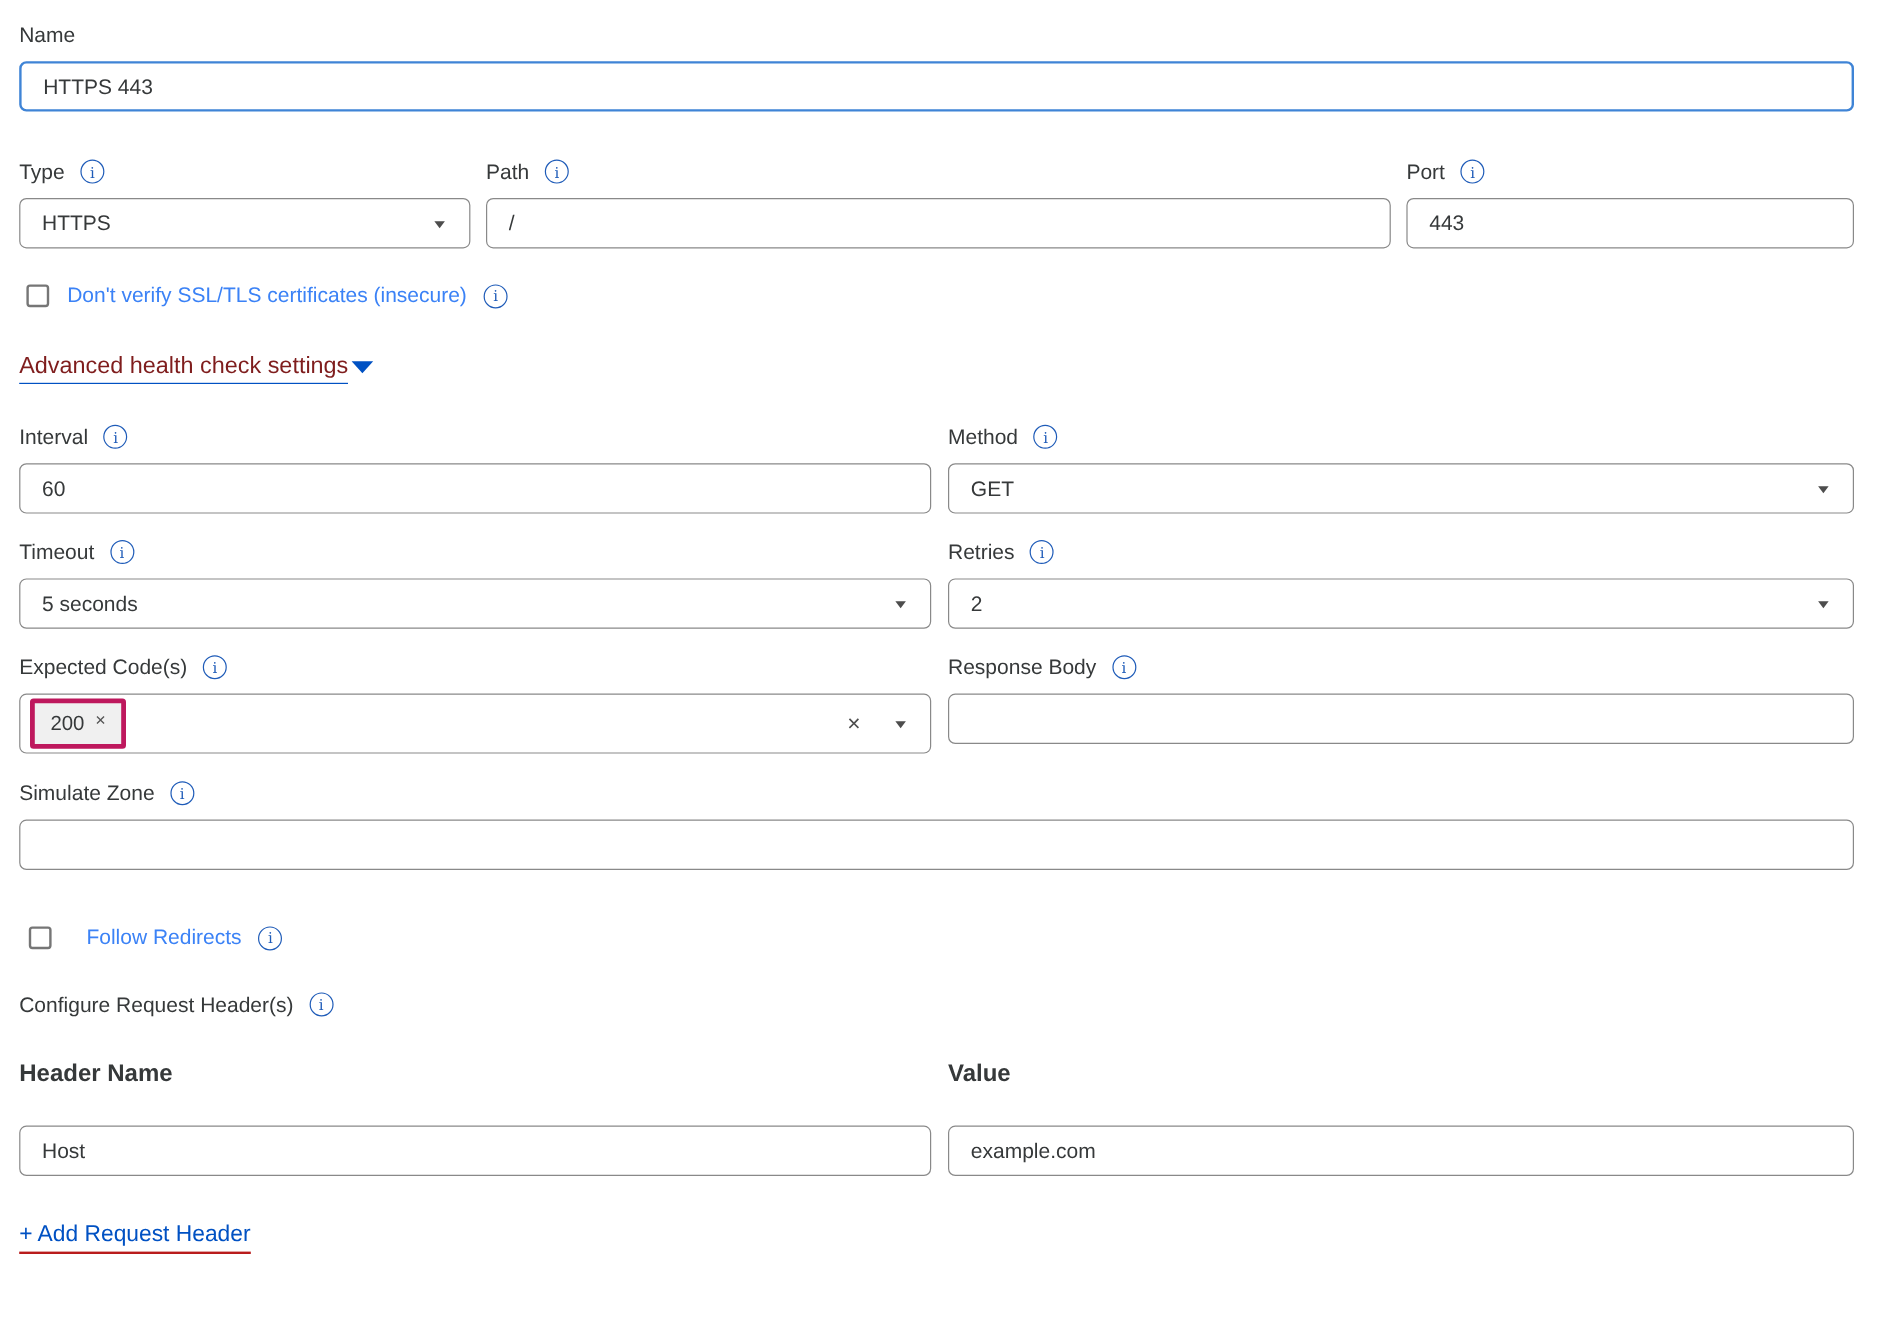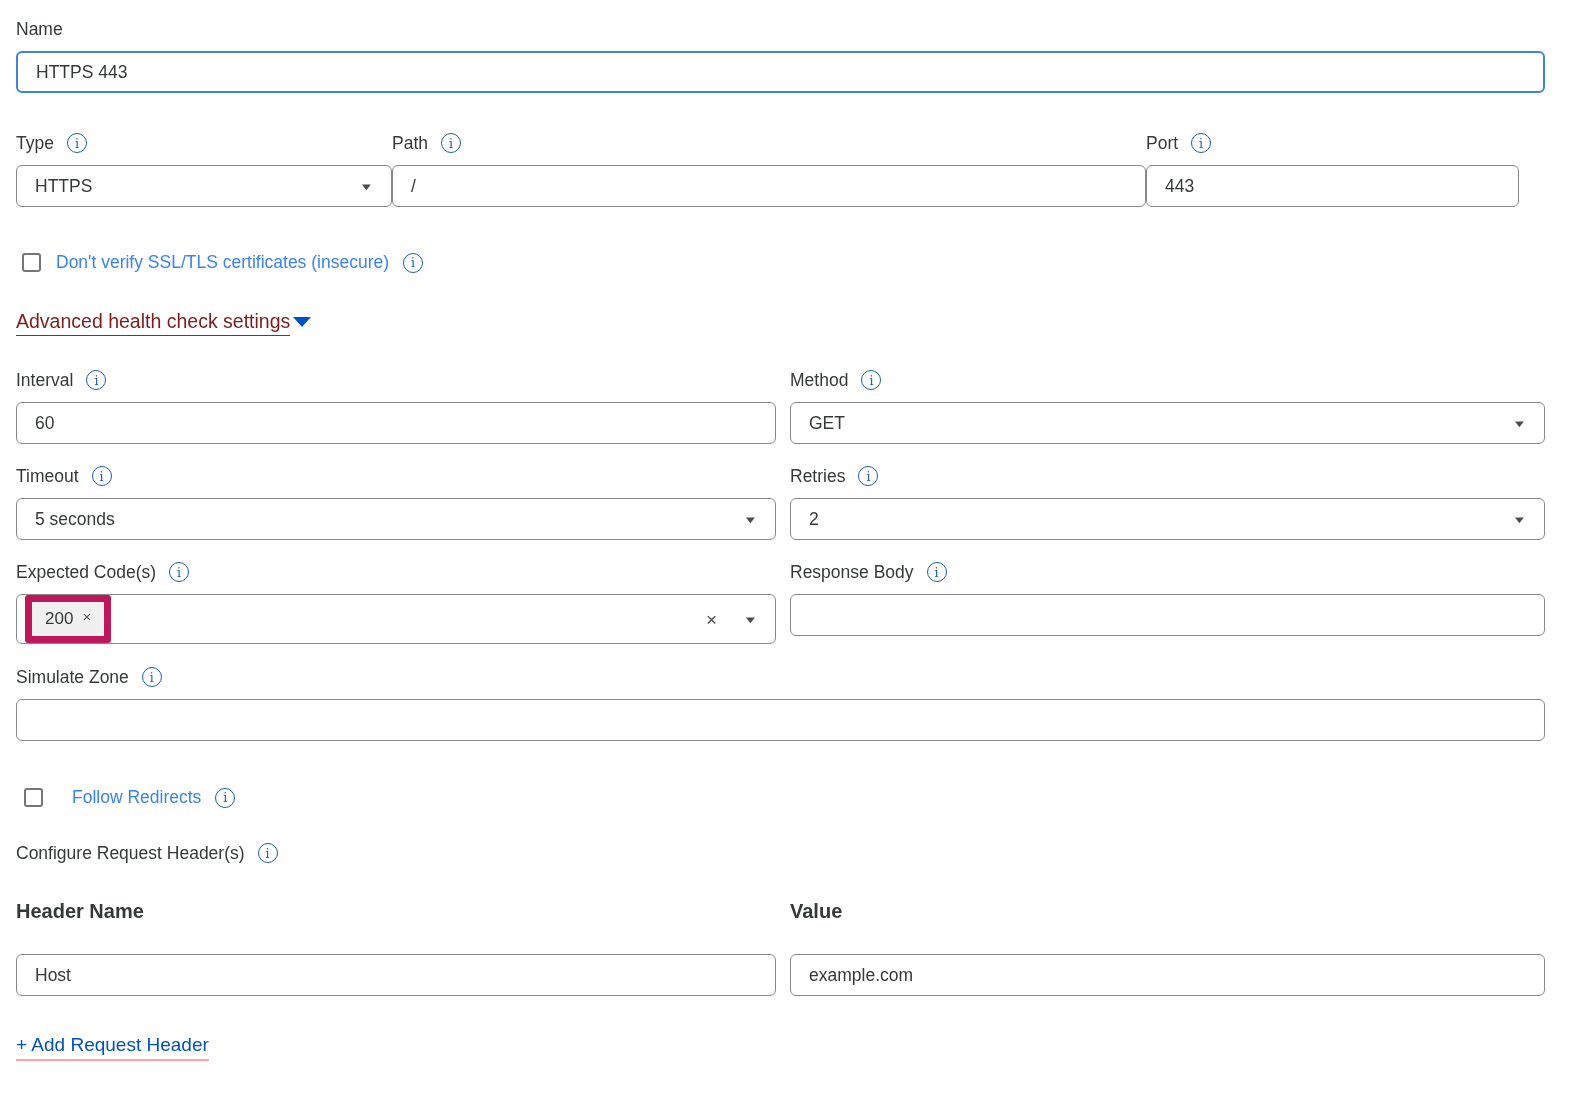--- a/index.html
+++ b/index.html
@@ -61,21 +61,21 @@
   
   .multiselect {
     width:100%; height:50px;
     border:1px solid #898989; border-radius:6px;
     display:flex; align-items:center;
     padding:0 18px 0 8px;
     background:#fff;
   }
   .tag {
     display:inline-flex; align-items:flex-start; gap:9px;
-    background:#f0f0f0; border:7px solid #be185d; border-radius:3px;
+    background:#f0f0f0; border:4px solid #be185d; border-radius:3px;
     padding:7px 13px;
     font-size:17px; color:#36393a;
   }
   .tag .tag-x { font-size:15px; color:#555; cursor:pointer; line-height:1; }
   .ms-right { margin-left:auto; display:flex; align-items:center; gap:27px; }
   .ms-clear { font-size:19px; color:#4d4d4d; cursor:pointer; line-height:1; }
 
   
   .chkrow { display:flex; align-items:center; }
   .chk {
@@ -95,31 +95,32 @@
   }
   .adv-caret {
     width:0; height:0; margin-left:3px; margin-top:-2px;
     border-left:9px solid transparent;
     border-right:9px solid transparent;
     border-top:10px solid #0051c3;
   }
   .add-link {
     display:inline-block;
     color:#0051c3; font-size:19px; cursor:pointer;
-    border-bottom:2px solid #fca5a5; padding-bottom:3px;
+    border-bottom:2px solid #b91c1c; padding-bottom:3px;
   }
 
   
   .row-name-label { margin-top:2px; }
   .name-input-wrap { margin-bottom:39px; }
 
   .row-tpp {
     display:grid;
     grid-template-columns:376px 754px 373px;
-    margin-bottom:45px;
+    column-gap:13px;
+    margin-bottom:29px;
   }
 
   .row-insecure { margin-left:6px; margin-bottom:37px; }
   .row-insecure .chk { margin-right:15px; }
   .row-insecure .chk-label { margin-right:14px; }
 
   .row-advanced { margin-bottom:33px; }
 
   .grid2 {
     display:grid;

